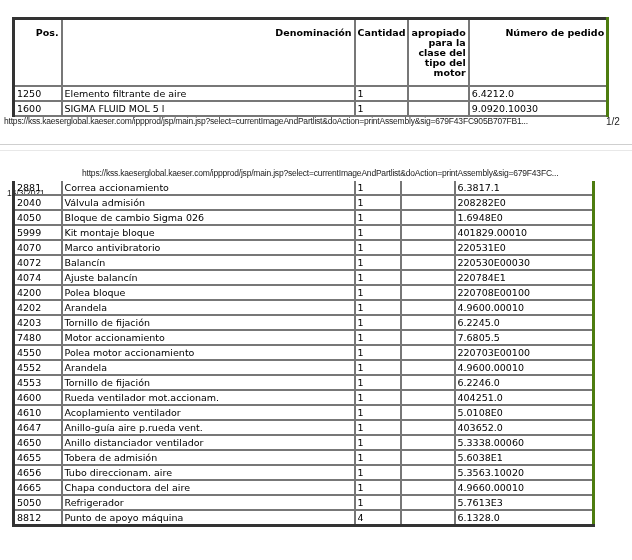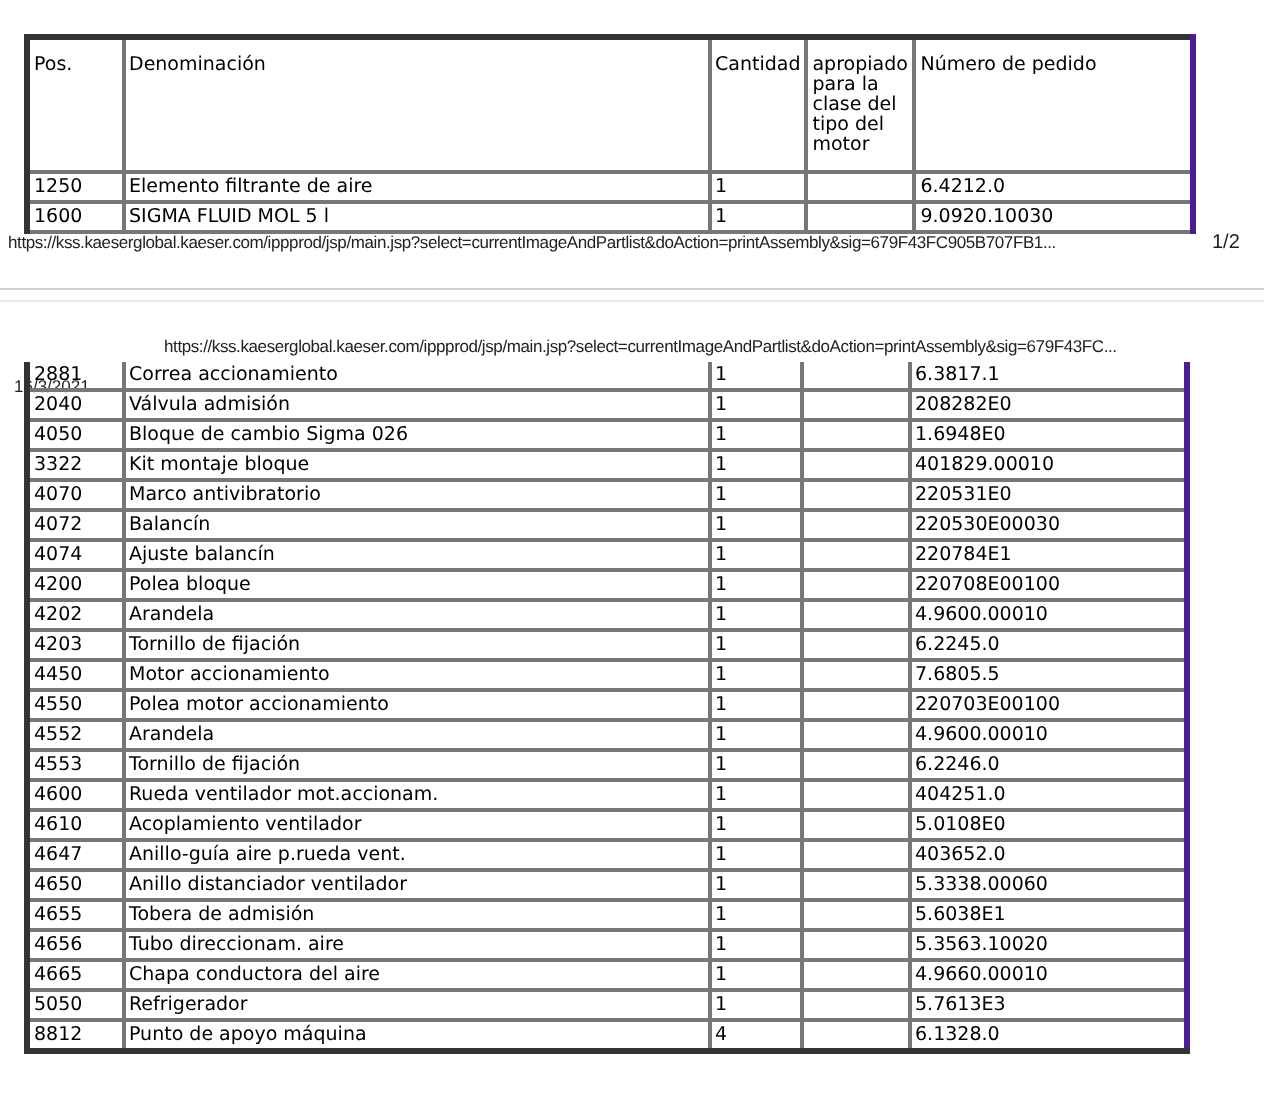--- a/index.html
+++ b/index.html
@@ -2,24 +2,24 @@
 <html><head>
   <meta charset="utf-8">
   <style>
     html, body { margin: 0; padding: 0; background: #ffffff; }
     body { width: 632px; height: 560px; position: relative; overflow: hidden;
            font-family: "DejaVu Sans", sans-serif; color: #000; }
     .tbl { position: absolute; left: 12px; border-collapse: collapse; table-layout: fixed;
            font-size: 9.5px; }
     .tbl td, .tbl th { border: 2px solid #777; padding: 0 2px; overflow: hidden; white-space: nowrap;
            height: 13px; line-height: 13px; }
-    .tbl th { vertical-align: top; font-weight: normal; text-align: left; white-space: normal;
+    .tbl th { vertical-align: top; font-weight: bold; text-align: right; white-space: normal;
            line-height: 10px; padding-top: 8px; height: 57px; font-size: 9.5px; }
     .tbl .outer-l { border-left: 3px solid #333; }
-    .tbl .outer-r { border-right: 3px solid #4c1d95; }
+    .tbl .outer-r { border-right: 3px solid #4d7c0f; }
     .tbl thead th { border-top: 3px solid #333; }
     #t1 { top: 17px; }
     #t2 { top: 181px; }
     #t2 tr:last-child td { border-bottom: 3px solid #333; }
     #t2 tr:first-child td { border-top: none; }
     .footer-url { position: absolute; left: 4px; top: 116px; font-family: "Liberation Sans", sans-serif;
            font-size: 8.5px; color: #222; letter-spacing: -0.2px; }
     .page-num { position: absolute; left: 606px; top: 116px; font-family: "Liberation Sans", sans-serif;
            font-size: 10px; color: #222; }
     .page-sep { position: absolute; left: 0; top: 144px; width: 632px; height: 0; border-top: 1px solid #cfcfcf; }
@@ -105,21 +105,21 @@
         <td class="outer-r">208282E0</td>
       </tr>
       <tr>
         <td class="outer-l">4050</td>
         <td>Bloque de cambio Sigma 026</td>
         <td>1</td>
         <td></td>
         <td class="outer-r">1.6948E0</td>
       </tr>
       <tr>
-        <td class="outer-l">3322</td>
+        <td class="outer-l">5999</td>
         <td>Kit montaje bloque</td>
         <td>1</td>
         <td></td>
         <td class="outer-r">401829.00010</td>
       </tr>
       <tr>
         <td class="outer-l">4070</td>
         <td>Marco antivibratorio</td>
         <td>1</td>
         <td></td>
@@ -154,21 +154,21 @@
         <td class="outer-r">4.9600.00010</td>
       </tr>
       <tr>
         <td class="outer-l">4203</td>
         <td>Tornillo de fijación</td>
         <td>1</td>
         <td></td>
         <td class="outer-r">6.2245.0</td>
       </tr>
       <tr>
-        <td class="outer-l">4450</td>
+        <td class="outer-l">7480</td>
         <td>Motor accionamiento</td>
         <td>1</td>
         <td></td>
         <td class="outer-r">7.6805.5</td>
       </tr>
       <tr>
         <td class="outer-l">4550</td>
         <td>Polea motor accionamiento</td>
         <td>1</td>
         <td></td>

